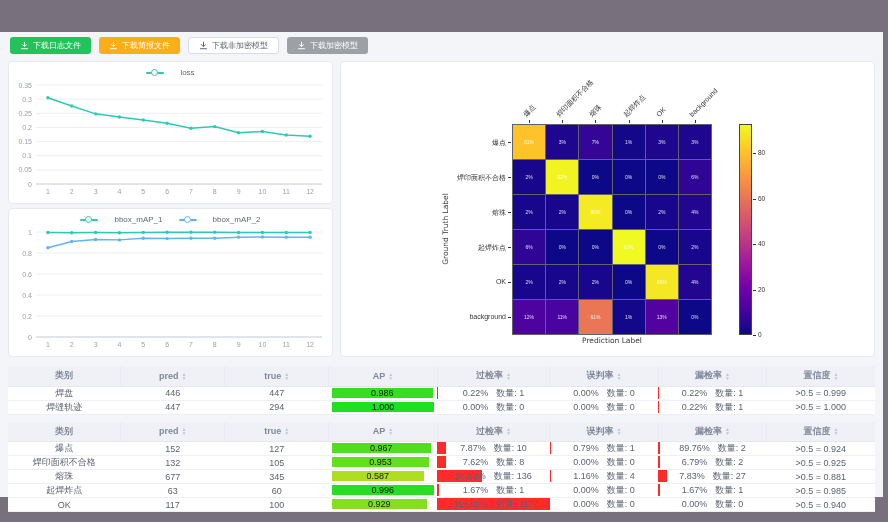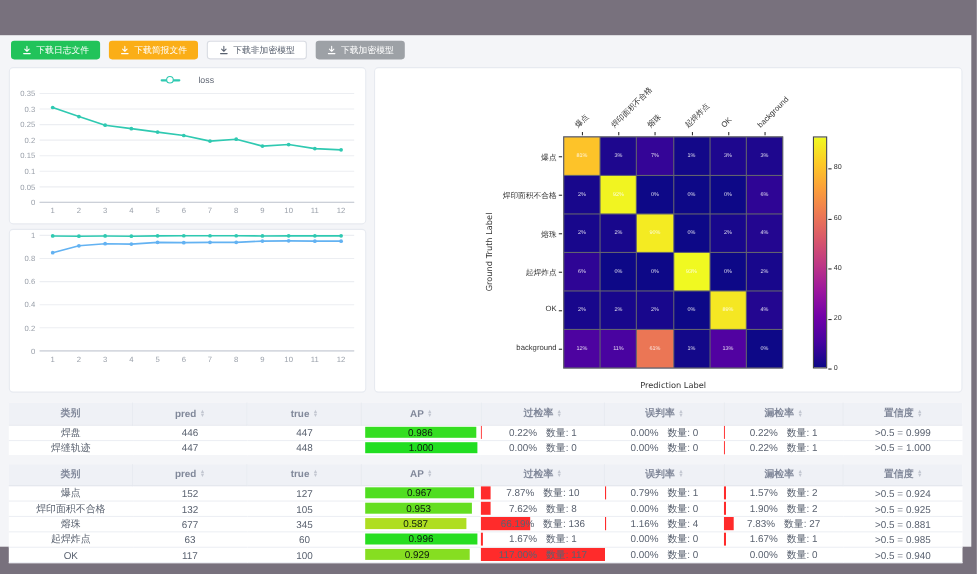--- a/index.html
+++ b/index.html
@@ -28,21 +28,21 @@
   .legend-row { height:18px; display:flex; justify-content:center; align-items:center; gap:16px; padding-top:3px; }
   .legend-item { display:inline-flex; gap:16px; align-items:center; font-size:8px; color:#5f6673; cursor:pointer; }
   .legend-marker { width:18px; height:8px; position:relative; display:inline-block; }
   .legend-marker i { position:absolute; left:0; right:0; top:3px; height:2px; border-radius:1px; display:block; }
   .legend-marker b { position:absolute; left:5px; top:0; width:7px; height:7px; border-radius:50%;
                      background:#fff; border:1.5px solid #000; display:block; }
 
   
   .cm-title  { position:absolute; left:141px; top:9px; width:260px; text-align:center;
                font-weight:bold; font-size:10.5px; color:#1a1a1a; font-family:"DejaVu Sans",sans-serif; }
-  .cm-xlabel { position:absolute; left:171px; top:284px; width:200px; text-align:center;
+  .cm-xlabel { position:absolute; left:171px; top:274px; width:200px; text-align:center;
                font-size:7.5px; color:#333; font-family:"DejaVu Sans",sans-serif; }
   .cm-ylabel { position:absolute; left:104px; top:167px; transform:translate(-50%,-50%) rotate(-90deg);
                font-size:7.5px; color:#333; white-space:nowrap; font-family:"DejaVu Sans",sans-serif; }
   .cm-grid { position:absolute; left:171px; top:62px; width:200px; height:211px;
              display:grid; grid-template-columns:repeat(6,1fr); grid-template-rows:repeat(6,1fr);
              gap:1px; background:#62626e; border:1px solid #62626e; }
   .cm-cell { display:flex; align-items:center; justify-content:center; font-size:5px; color:rgba(255,255,255,.85); }
   .cm-collabel { position:absolute; white-space:nowrap; font-size:7px; color:#333; height:12px; line-height:12px;
                  transform-origin:0 100%; transform:rotate(-45deg); }
   .cm-rowlabel { position:absolute; width:130px; text-align:right; font-size:7px; color:#333; }
@@ -151,20 +151,36 @@
               <circle cx="158.08333333333334" cy="43.18571428571428" r="1.7" fill="#2fc9b1"></circle>
               <circle cx="181.91666666666666" cy="48.27714285714285" r="1.7" fill="#2fc9b1"></circle>
               <circle cx="205.75" cy="46.57999999999999" r="1.7" fill="#2fc9b1"></circle>
               <circle cx="229.58333333333334" cy="52.80285714285714" r="1.7" fill="#2fc9b1"></circle>
               <circle cx="253.41666666666666" cy="51.388571428571424" r="1.7" fill="#2fc9b1"></circle>
               <circle cx="277.25" cy="55.06571428571429" r="1.7" fill="#2fc9b1"></circle>
               <circle cx="301.0833333333333" cy="56.19714285714286" r="1.7" fill="#2fc9b1"></circle>
             </svg></div>
       </div>
       <div class="card chart-card2">
+        <div class="legend-row" id="legend-1">
+            <span class="legend-item">
+              <span class="legend-marker">
+                <i style="background:#2fc9b1"></i>
+                <b style="border-color:#2fc9b1"></b>
+              </span>
+              <span>bbox_mAP_1</span>
+            </span>
+            <span class="legend-item">
+              <span class="legend-marker">
+                <i style="background:#63b2f2"></i>
+                <b style="border-color:#63b2f2"></b>
+              </span>
+              <span>bbox_mAP_2</span>
+            </span>
+          </div>
         <div id="chart-1"><svg width="321" height="125">
               <line x1="27" y1="110" x2="313" y2="110" stroke="#eceef2" stroke-width="1"></line>
               <text x="23" y="112.5" text-anchor="end" font-size="7" fill="#9aa0aa">0</text>
               <line x1="27" y1="89" x2="313" y2="89" stroke="#eceef2" stroke-width="1"></line>
               <text x="23" y="91.5" text-anchor="end" font-size="7" fill="#9aa0aa">0.2</text>
               <line x1="27" y1="68" x2="313" y2="68" stroke="#eceef2" stroke-width="1"></line>
               <text x="23" y="70.5" text-anchor="end" font-size="7" fill="#9aa0aa">0.4</text>
               <line x1="27" y1="47" x2="313" y2="47" stroke="#eceef2" stroke-width="1"></line>
               <text x="23" y="49.5" text-anchor="end" font-size="7" fill="#9aa0aa">0.6</text>
               <line x1="27" y1="25.999999999999996" x2="313" y2="25.999999999999996" stroke="#eceef2" stroke-width="1"></line>
@@ -385,21 +401,21 @@
               </span></td>
             <td><div class="rate-bar" style="width:0.22%;background:#ff2b2b"></div><span class="rate-text">
                 <span>0.22%</span>
                 <span>数量: 1</span>
               </span></td>
             <td>&gt;0.5 = 0.999</td>
           </tr>
           <tr>
             <td>焊缝轨迹</td>
             <td>447</td>
-            <td>448</td>
+            <td>294</td>
             <td>
               <div class="ap-wrap">
                 <div class="ap-bar" style="width:100%;background:hsl(120,74%,50%)">1.000</div>
               </div>
             </td>
             <td><div class="rate-bar" style="width:0%;background:#ff2b2b"></div><span class="rate-text">
                 <span>0.00%</span>
                 <span>数量: 0</span>
               </span></td>
             <td><div class="rate-bar" style="width:0%;background:#ff2b2b"></div><span class="rate-text">
@@ -493,21 +509,21 @@
             </td>
             <td><div class="rate-bar" style="width:7.87%;background:#ff2b2b"></div><span class="rate-text">
                 <span>7.87%</span>
                 <span>数量: 10</span>
               </span></td>
             <td><div class="rate-bar" style="width:0.79%;background:#ff2b2b"></div><span class="rate-text">
                 <span>0.79%</span>
                 <span>数量: 1</span>
               </span></td>
             <td><div class="rate-bar" style="width:1.57%;background:#ff2b2b"></div><span class="rate-text">
-                <span>1.57%</span>
+                <span>89.76%</span>
                 <span>数量: 2</span>
               </span></td>
             <td>&gt;0.5 = 0.924</td>
           </tr>
           <tr>
             <td>焊印面积不合格</td>
             <td>132</td>
             <td>105</td>
             <td>
               <div class="ap-wrap">
@@ -516,36 +532,36 @@
             </td>
             <td><div class="rate-bar" style="width:7.62%;background:#ff2b2b"></div><span class="rate-text">
                 <span>7.62%</span>
                 <span>数量: 8</span>
               </span></td>
             <td><div class="rate-bar" style="width:0%;background:#ff2b2b"></div><span class="rate-text">
                 <span>0.00%</span>
                 <span>数量: 0</span>
               </span></td>
             <td><div class="rate-bar" style="width:1.9%;background:#ff2b2b"></div><span class="rate-text">
-                <span>1.90%</span>
+                <span>6.79%</span>
                 <span>数量: 2</span>
               </span></td>
             <td>&gt;0.5 = 0.925</td>
           </tr>
           <tr>
             <td>熔珠</td>
             <td>677</td>
             <td>345</td>
             <td>
               <div class="ap-wrap">
                 <div class="ap-bar" style="width:90%;background:hsl(75,74%,50%)">0.587</div>
               </div>
             </td>
             <td><div class="rate-bar" style="width:39.42%;background:#ff2b2b"></div><span class="rate-text">
-                <span>66.19%</span>
+                <span>67.63%</span>
                 <span>数量: 136</span>
               </span></td>
             <td><div class="rate-bar" style="width:1.16%;background:#ff2b2b"></div><span class="rate-text">
                 <span>1.16%</span>
                 <span>数量: 4</span>
               </span></td>
             <td><div class="rate-bar" style="width:7.83%;background:#ff2b2b"></div><span class="rate-text">
                 <span>7.83%</span>
                 <span>数量: 27</span>
               </span></td>

